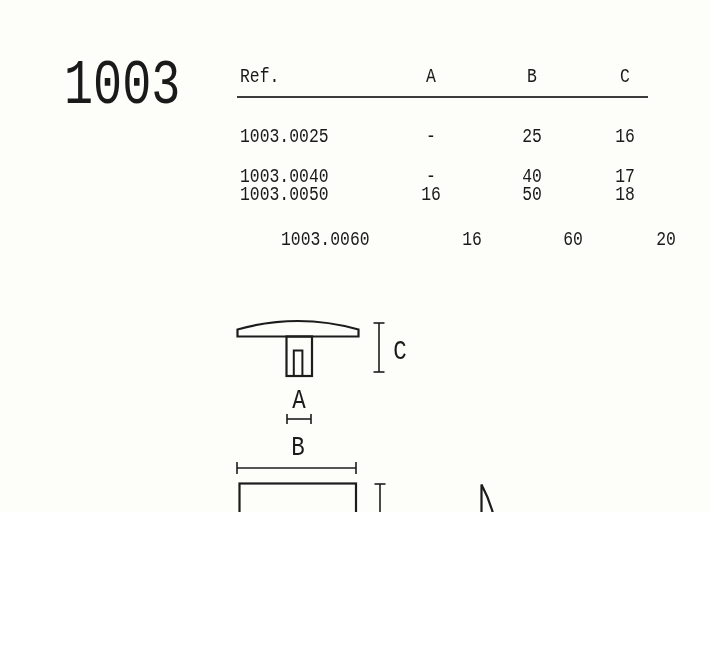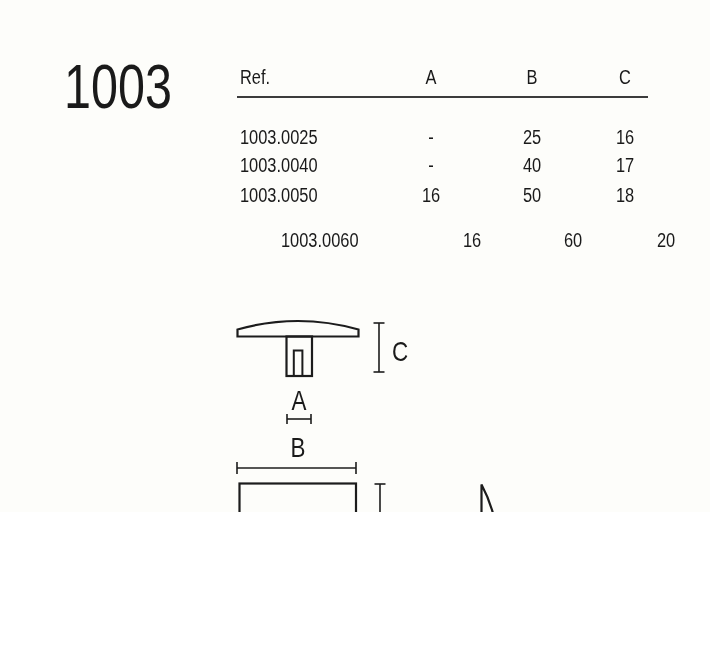--- a/index.html
+++ b/index.html
@@ -1,30 +1,30 @@
 <!DOCTYPE html>
 <html><head>
 <meta charset="utf-8">
 <style>
   html,body{margin:0;padding:0;}
   .page{
     position:relative;width:710px;height:512px;
     background:#fdfdfa;overflow:hidden;
-    font-family:Liberation Sans, sans-serif;color:#1a1a1a;
+    font-family:Liberation Mono, monospace;color:#1a1a1a;
   }
   .title{
     position:absolute;left:64px;top:55px;
     font-size:63px;line-height:1;font-weight:400;
     transform:scaleX(0.77);transform-origin:left top;
     white-space:nowrap;
   }
   .trow{position:absolute;left:0;width:710px;height:32px;font-size:20px;line-height:30px;}
   .trow.header{top:62px;}
   .trow.r0{top:122px;}
-  .trow.r1{top:150px;}
+  .trow.r1{top:162px;}
   .trow.r2{top:180px;}
   .trow.r3{top:225px;margin-left:41px;}
   .cell{position:absolute;white-space:nowrap;}
   .c-ref{left:240px;width:150px;text-align:left;transform:scaleX(0.82);transform-origin:left center;}
   .c-a{left:378px;width:106px;text-align:center;transform:scaleX(0.82);transform-origin:center center;}
   .c-b{left:479px;width:106px;text-align:center;transform:scaleX(0.82);transform-origin:center center;}
   .c-c{left:572px;width:106px;text-align:center;transform:scaleX(0.82);transform-origin:center center;}
   .hrule{position:absolute;left:237px;top:96px;width:411px;height:2px;background:#3c3c3c;}
   .dim{
     position:absolute;width:44px;text-align:center;

